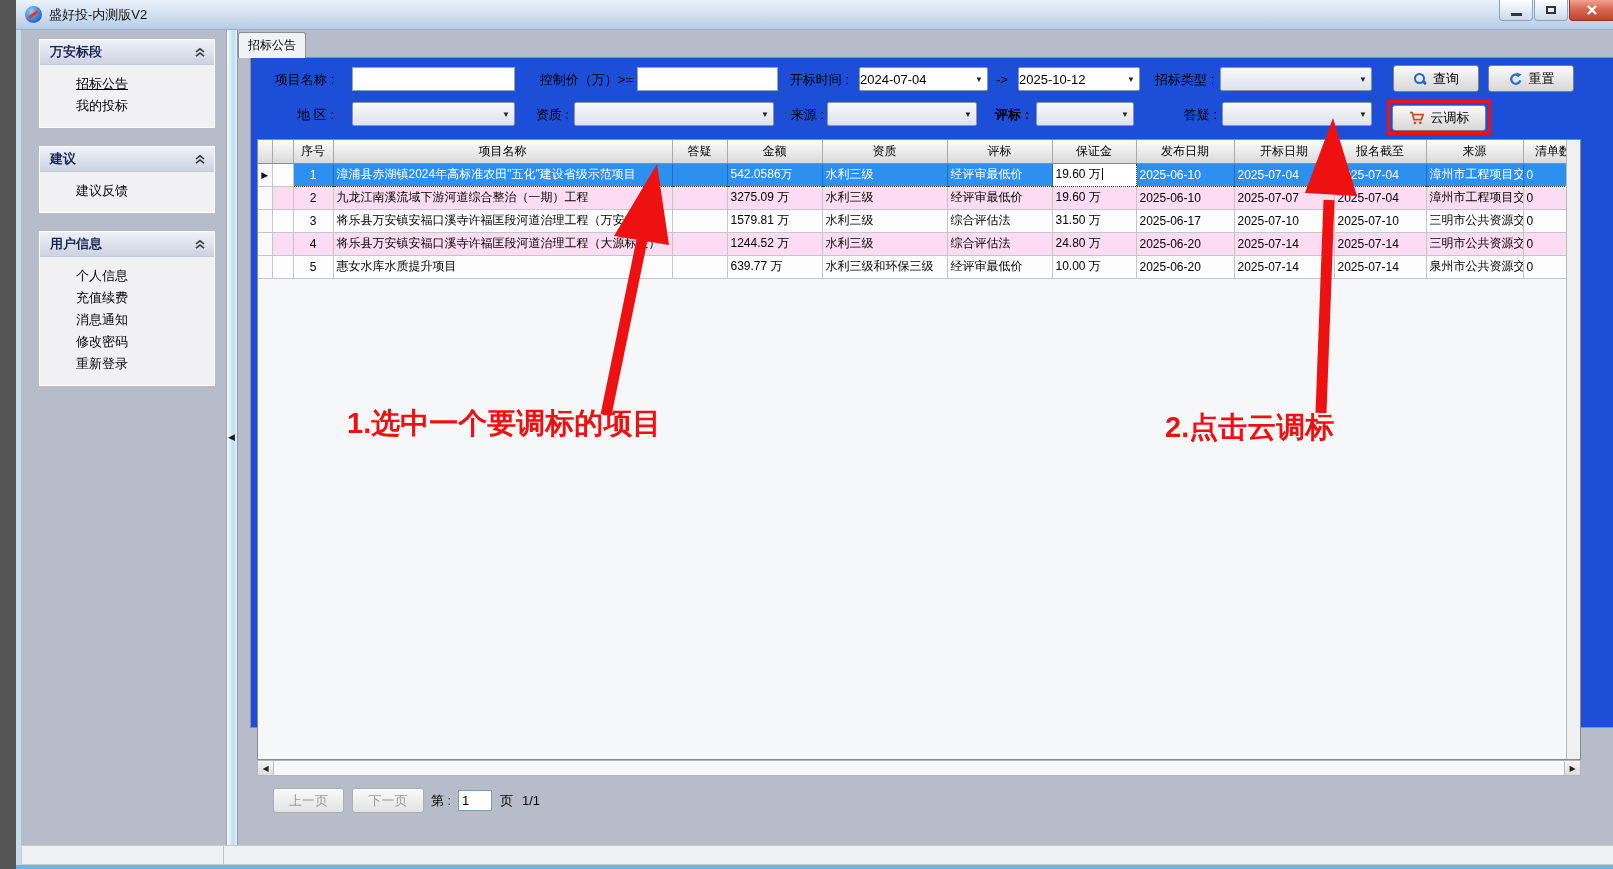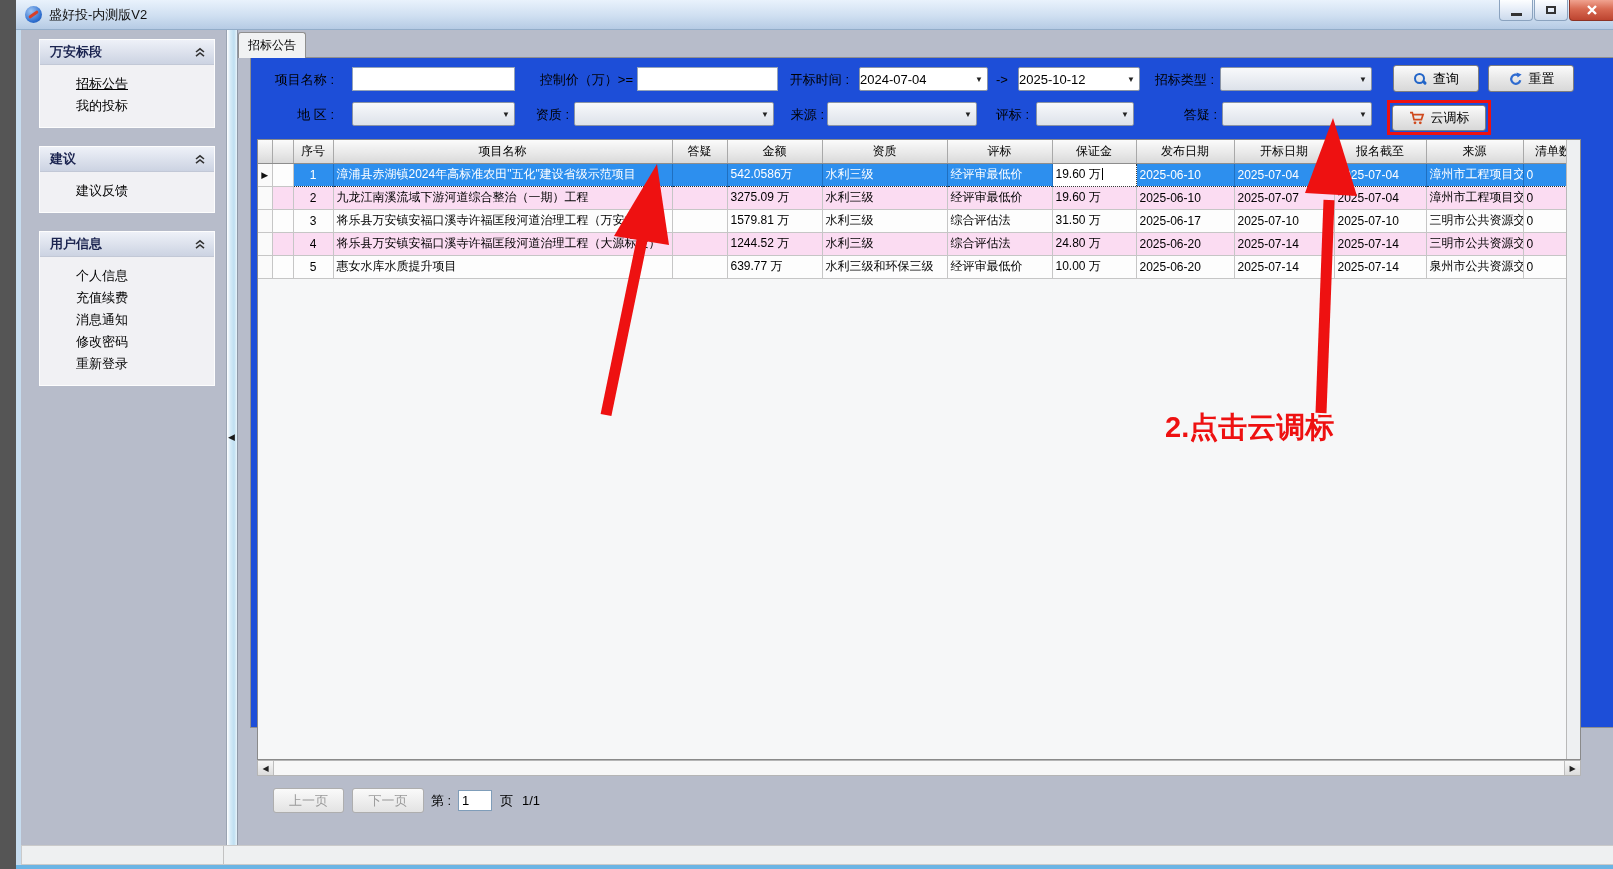--- a/index.html
+++ b/index.html
@@ -251,21 +251,21 @@
         <span class="flabel" style="left:275px;top:44px;width:43px;">资质 :</span>
         <div class="combo" style="left:323px;top:44px;width:200px;">
           <span class="val"></span>
           <span class="dd">▼</span>
         </div>
         <span class="flabel" style="left:534px;top:44px;width:39px;">来源 :</span>
         <div class="combo" style="left:576px;top:44px;width:150px;">
           <span class="val"></span>
           <span class="dd">▼</span>
         </div>
-        <span class="flabel" style="left:738px;top:44px;width:40px;">评标 :</span>
+        <span class="flabel" style="left:738px;top:44px;width:40px;font-weight:bold;">评标 :</span>
         <div class="combo" style="left:785px;top:44px;width:98px;">
           <span class="val"></span>
           <span class="dd">▼</span>
         </div>
         <span class="flabel" style="left:927px;top:44px;width:39px;">答疑 :</span>
         <div class="combo" style="left:971px;top:44px;width:150px;">
           <span class="val"></span>
           <span class="dd">▼</span>
         </div>
         <div class="cloud-rect"></div>
@@ -427,16 +427,17 @@
   </div>
   <div class="bottom-blue"></div>
 
   <div class="overlay">
     <svg width="1613" height="869" viewBox="0 0 1613 869">
       <line x1="590" y1="415" x2="626" y2="240" stroke="var(--annotation-red)" stroke-width="11"></line>
       <polygon points="641,164 653,245 598,236" fill="var(--annotation-red)"></polygon>
       <line x1="1305" y1="413" x2="1313" y2="200" stroke="var(--annotation-red)" stroke-width="11"></line>
       <polygon points="1317,118 1341,196 1289,193" fill="var(--annotation-red)"></polygon>
     </svg>
+    <div class="anno-text anno1">1.选中一个要调标的项目</div>
     <div class="anno-text anno2">2.点击云调标</div>
   </div>
 
 </div>
 
 </body></html>

